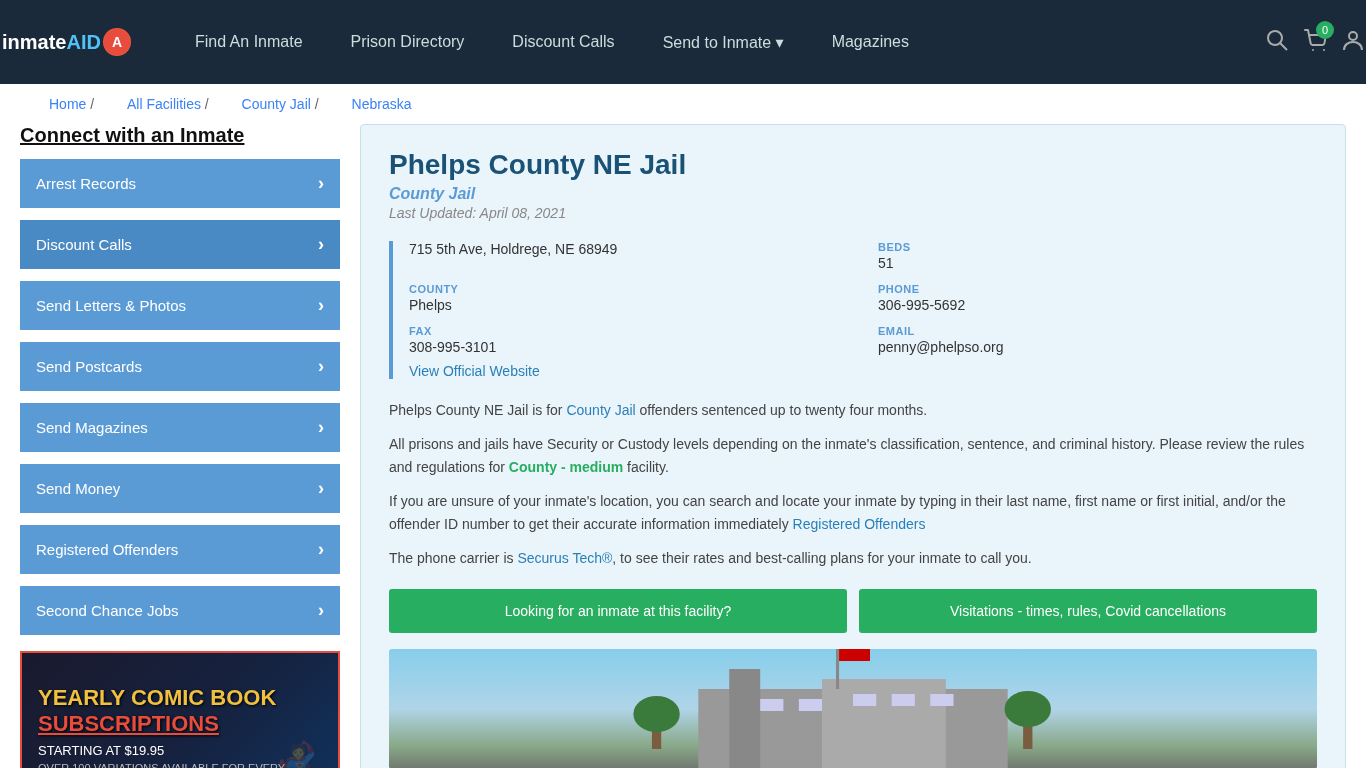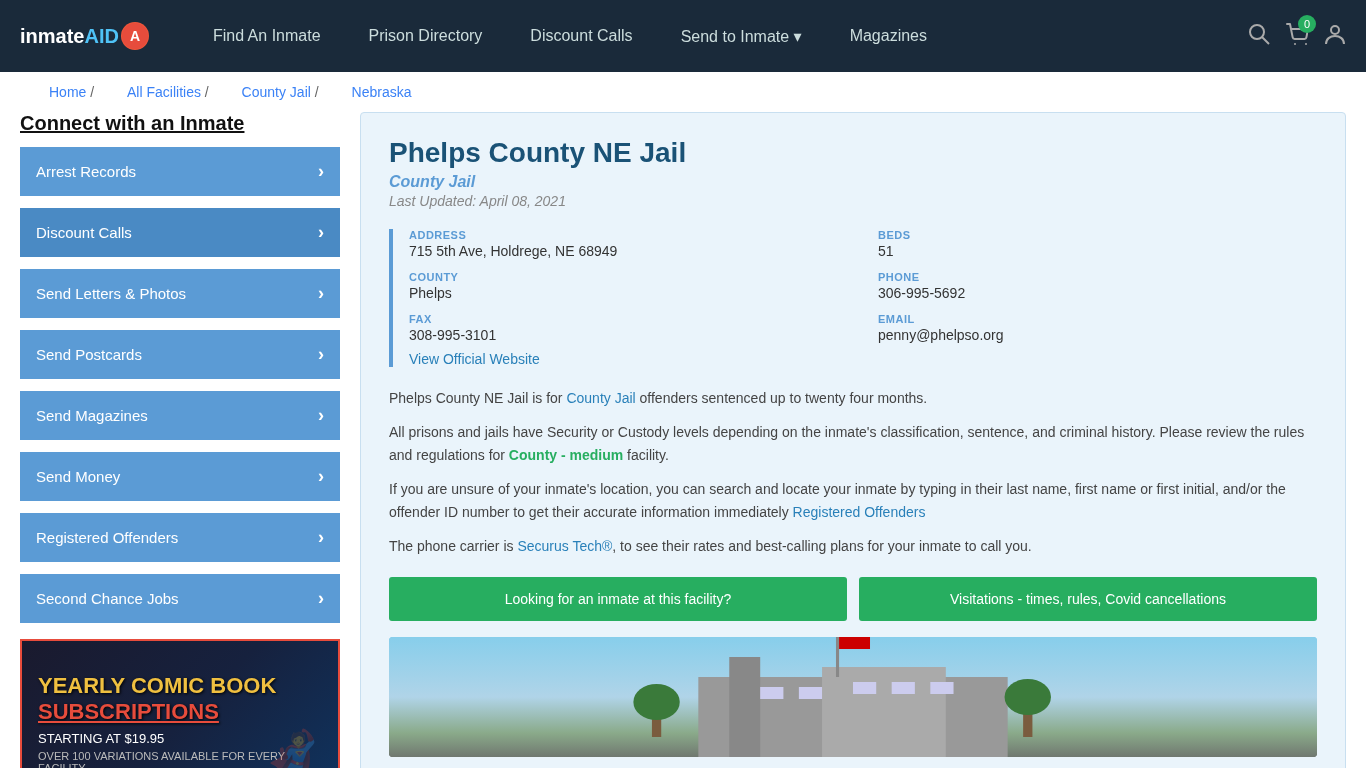--- a/index.html
+++ b/index.html
@@ -3,22 +3,22 @@
   <meta charset="utf-8">
   <style>
     * { margin: 0; padding: 0; box-sizing: border-box; }
     body { font-family: Arial, sans-serif; font-size: 14px; color: #333; background: #fff; }
 
     
     nav {
       background: #1a2a3a;
       display: flex;
       align-items: center;
-      padding: 0 20px;
-      height: 72px;
+      padding: 0 2px;
+      height: 84px;
     }
     .nav-logo {
       display: flex;
       align-items: center;
       margin-right: 40px;
     }
     .nav-links {
       display: flex;
       align-items: center;
       flex: 1;
@@ -349,21 +349,20 @@
 
   <div class="content">
     <div class="facility-card">
       <div class="facility-name">Phelps County NE Jail</div>
       <div class="facility-type">County Jail</div>
       <div class="facility-updated">Last Updated: April 08, 2021</div>
 
       <div class="info-divider">
         <div class="info-grid">
           <div>
-            <div class="info-label">ADDRESS</div>
             <div class="info-value">715 5th Ave, Holdrege, NE 68949</div>
           </div>
           <div>
             <div class="info-label">BEDS</div>
             <div class="info-value">51</div>
           </div>
           <div>
             <div class="info-label">COUNTY</div>
             <div class="info-value">Phelps</div>
           </div>

